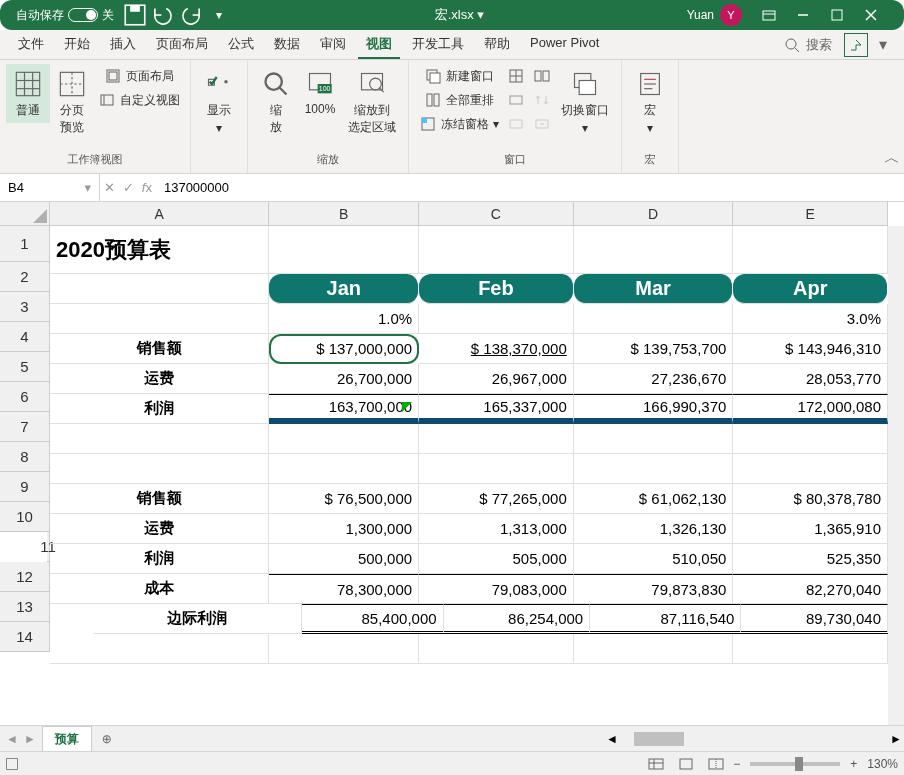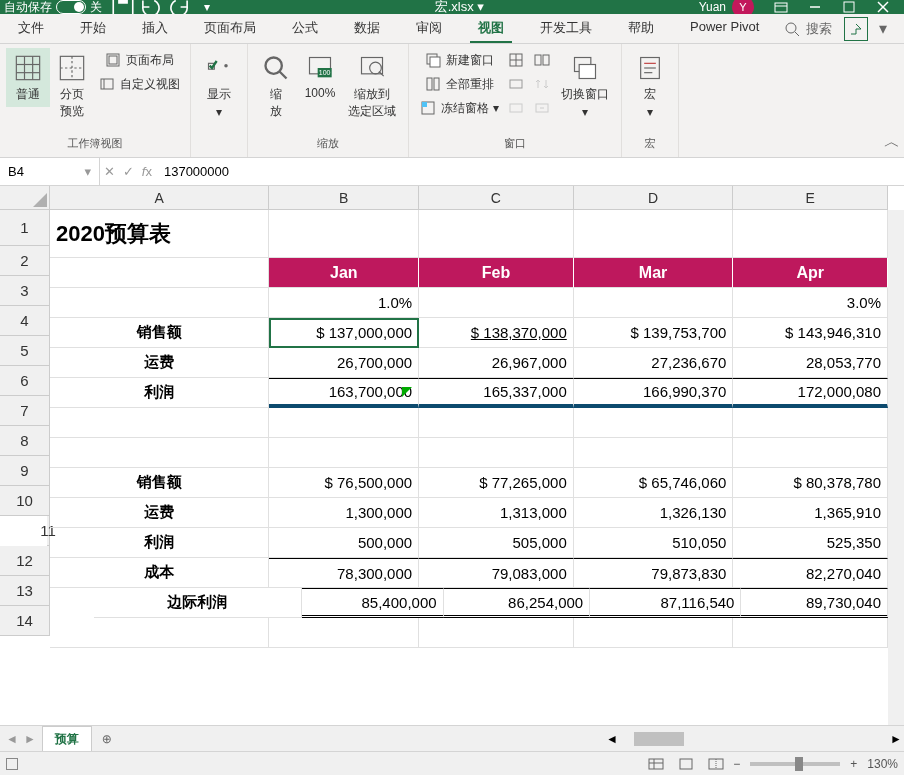--- a/index.html
+++ b/index.html
@@ -1,17 +1,17 @@
 <!DOCTYPE html>
 <html><head>
 <meta charset="utf-8">
 <style>
 * { margin:0; padding:0; box-sizing:border-box; font-family:"Microsoft YaHei","Segoe UI",sans-serif; user-select:none; }
 body { background:#fff; width:904px; height:775px; overflow:hidden; display:flex; flex-direction:column; }
-.titlebar { height:14px; background:#217346; display:flex; align-items:center; color:#fff; font-size:12px; padding:0 4px; }
+.titlebar { height:30px; background:#217346; display:flex; align-items:center; color:#fff; font-size:12px; padding:0 16px;border-radius:12px; }
 .autosave { display:flex; align-items:center; gap:4px; margin-right:8px; }
 .toggle { width:30px; height:14px; border:1px solid #fff; border-radius:7px; position:relative; }
 .toggle::after { content:''; position:absolute; width:10px; height:10px; border-radius:50%; background:#fff; top:1px; right:1px; }
 .qat { display:flex; gap:2px; }
 .qat-btn { width:26px; height:24px; display:flex; align-items:center; justify-content:center; }
 .title-center { flex:1; text-align:center; font-size:13px; }
 .user { display:flex; align-items:center; gap:6px; margin-right:10px; }
 .avatar { width:22px; height:22px; border-radius:50%; background:#c2185b; display:flex; align-items:center; justify-content:center; font-size:11px; }
 .winbtns { display:flex; }
 .winbtn { width:34px; height:28px; display:flex; align-items:center; justify-content:center; }
@@ -39,27 +39,27 @@
 .grid-area { flex:1; overflow:hidden; position:relative; background:#fff; }
 .corner { position:absolute; top:0; left:0; width:50px; height:24px; background:#f0f0f0; border-right:1px solid #ccc; border-bottom:1px solid #ccc; }
 .corner::after { content:''; position:absolute; right:2px; bottom:2px; border:7px solid transparent; border-bottom-color:#b0b0b0; border-right-color:#b0b0b0; }
 .col-headers { position:absolute; top:0; left:50px; right:16px; height:24px; display:flex; }
 .col-h { background:#f0f0f0; border-right:1px solid #ccc; border-bottom:1px solid #ccc; display:flex; align-items:center; justify-content:center; font-size:14px; color:#333; }
 .row-headers { position:absolute; top:24px; left:0; width:50px; }
 .row-h { background:#f0f0f0; border-right:1px solid #ccc; border-bottom:1px solid #ccc; display:flex; align-items:center; justify-content:center; font-size:15px; color:#333; }
 .cells { position:absolute; top:24px; left:50px; right:16px; }
 .row { display:flex; }
 .cell { border-right:1px solid #e0e0e0; border-bottom:1px solid #e0e0e0; padding:0 6px; display:flex; align-items:center; font-size:15px; overflow:hidden; white-space:nowrap; color:#000; }
-.cell.hdr { background:#be185d; color:#fff; font-weight:600; justify-content:center; font-size:16px; border-right-color:#fff; }
+.cell.hdr { background:#0f766e; color:#fff; font-weight:600; justify-content:center; font-size:20px; border-right-color:#fff;border-radius:12px; }
 .cell.num { justify-content:flex-end; }
 .cell.label { justify-content:center; font-weight:600; }
 .cell.title { font-size:22px; font-weight:700; }
-.cell.selected { outline:2px solid #217346; outline-offset:-2px; }
+.cell.selected { outline:2px solid #217346; outline-offset:-2px;border-radius:12px; }
 .cell.underline { text-decoration:underline; }
-.cell.bb { border-bottom:4px solid #0c4a6e; }
+.cell.bb { border-bottom:6px solid #0c4a6e; }
 .cell.bt { border-top:1px solid #000; }
 .cell.dbb { border-bottom:3px double #000; }
 .greentri { position:absolute; width:0; height:0; border:5px solid transparent; border-top-color:#0a0; border-left-color:#0a0; }
 .vscroll { position:absolute; top:24px; right:0; width:16px; bottom:0; background:#f0f0f0; }
 .sheet-tabs { height:26px; display:flex; align-items:center; background:#f0f0f0; border-top:1px solid #d4d4d4; font-size:12px; }
 .st-nav { display:flex; padding:0 6px; gap:6px; color:#999; }
 .st-tab { padding:4px 12px; background:#fff; border:1px solid #ccc; border-bottom:none; color:#217346; font-weight:600; }
 .st-add { width:22px; height:22px; display:flex; align-items:center; justify-content:center; color:#666; margin-left:4px; }
 .hscroll { margin-left:auto; width:300px; height:16px; background:#f0f0f0; display:flex; align-items:center; }
 .hscroll .thumb { width:50px; height:14px; background:#c0c0c0; margin-left:14px; }
@@ -125,21 +125,21 @@
     <div class="winbtn">
         <svg width="12" height="12">
           <line x1="1" y1="1" x2="11" y2="11" stroke="#fff" stroke-width="1.5"></line>
           <line x1="11" y1="1" x2="1" y2="11" stroke="#fff" stroke-width="1.5"></line>
         </svg>
       </div>
   </div>
 </div>
 
 <div class="tabs">
-  <div id="tabs-host" style="display: flex; gap: 20px;">
+  <div id="tabs-host" style="display: flex; gap: 4px;">
       <div class="tab">文件</div>
       <div class="tab">开始</div>
       <div class="tab">插入</div>
       <div class="tab">页面布局</div>
       <div class="tab">公式</div>
       <div class="tab">数据</div>
       <div class="tab">审阅</div>
       <div class="tab active">视图</div>
       <div class="tab">开发工具</div>
       <div class="tab">帮助</div>
@@ -473,21 +473,21 @@
         <div class="cell col-A"></div>
         <div class="cell col-B"></div>
         <div class="cell col-C"></div>
         <div class="cell col-D"></div>
         <div class="cell col-E"></div>
       </div>
       <div class="row" style="height: 30px;">
         <div class="cell col-A label">销售额</div>
         <div class="cell num col-B">$     76,500,000</div>
         <div class="cell num col-C">$      77,265,000</div>
-        <div class="cell num col-D">$     65,746,060</div>
+        <div class="cell num col-D">$     61,062,130</div>
         <div class="cell num col-E">$     80,378,780</div>
       </div>
       <div class="row" style="height: 30px;">
         <div class="cell col-A label">运费</div>
         <div class="cell num col-B">1,300,000</div>
         <div class="cell num col-C">1,313,000</div>
         <div class="cell num col-D">1,326,130</div>
         <div class="cell num col-E">1,365,910</div>
       </div>
       <div class="row" style="height: 30px;">

